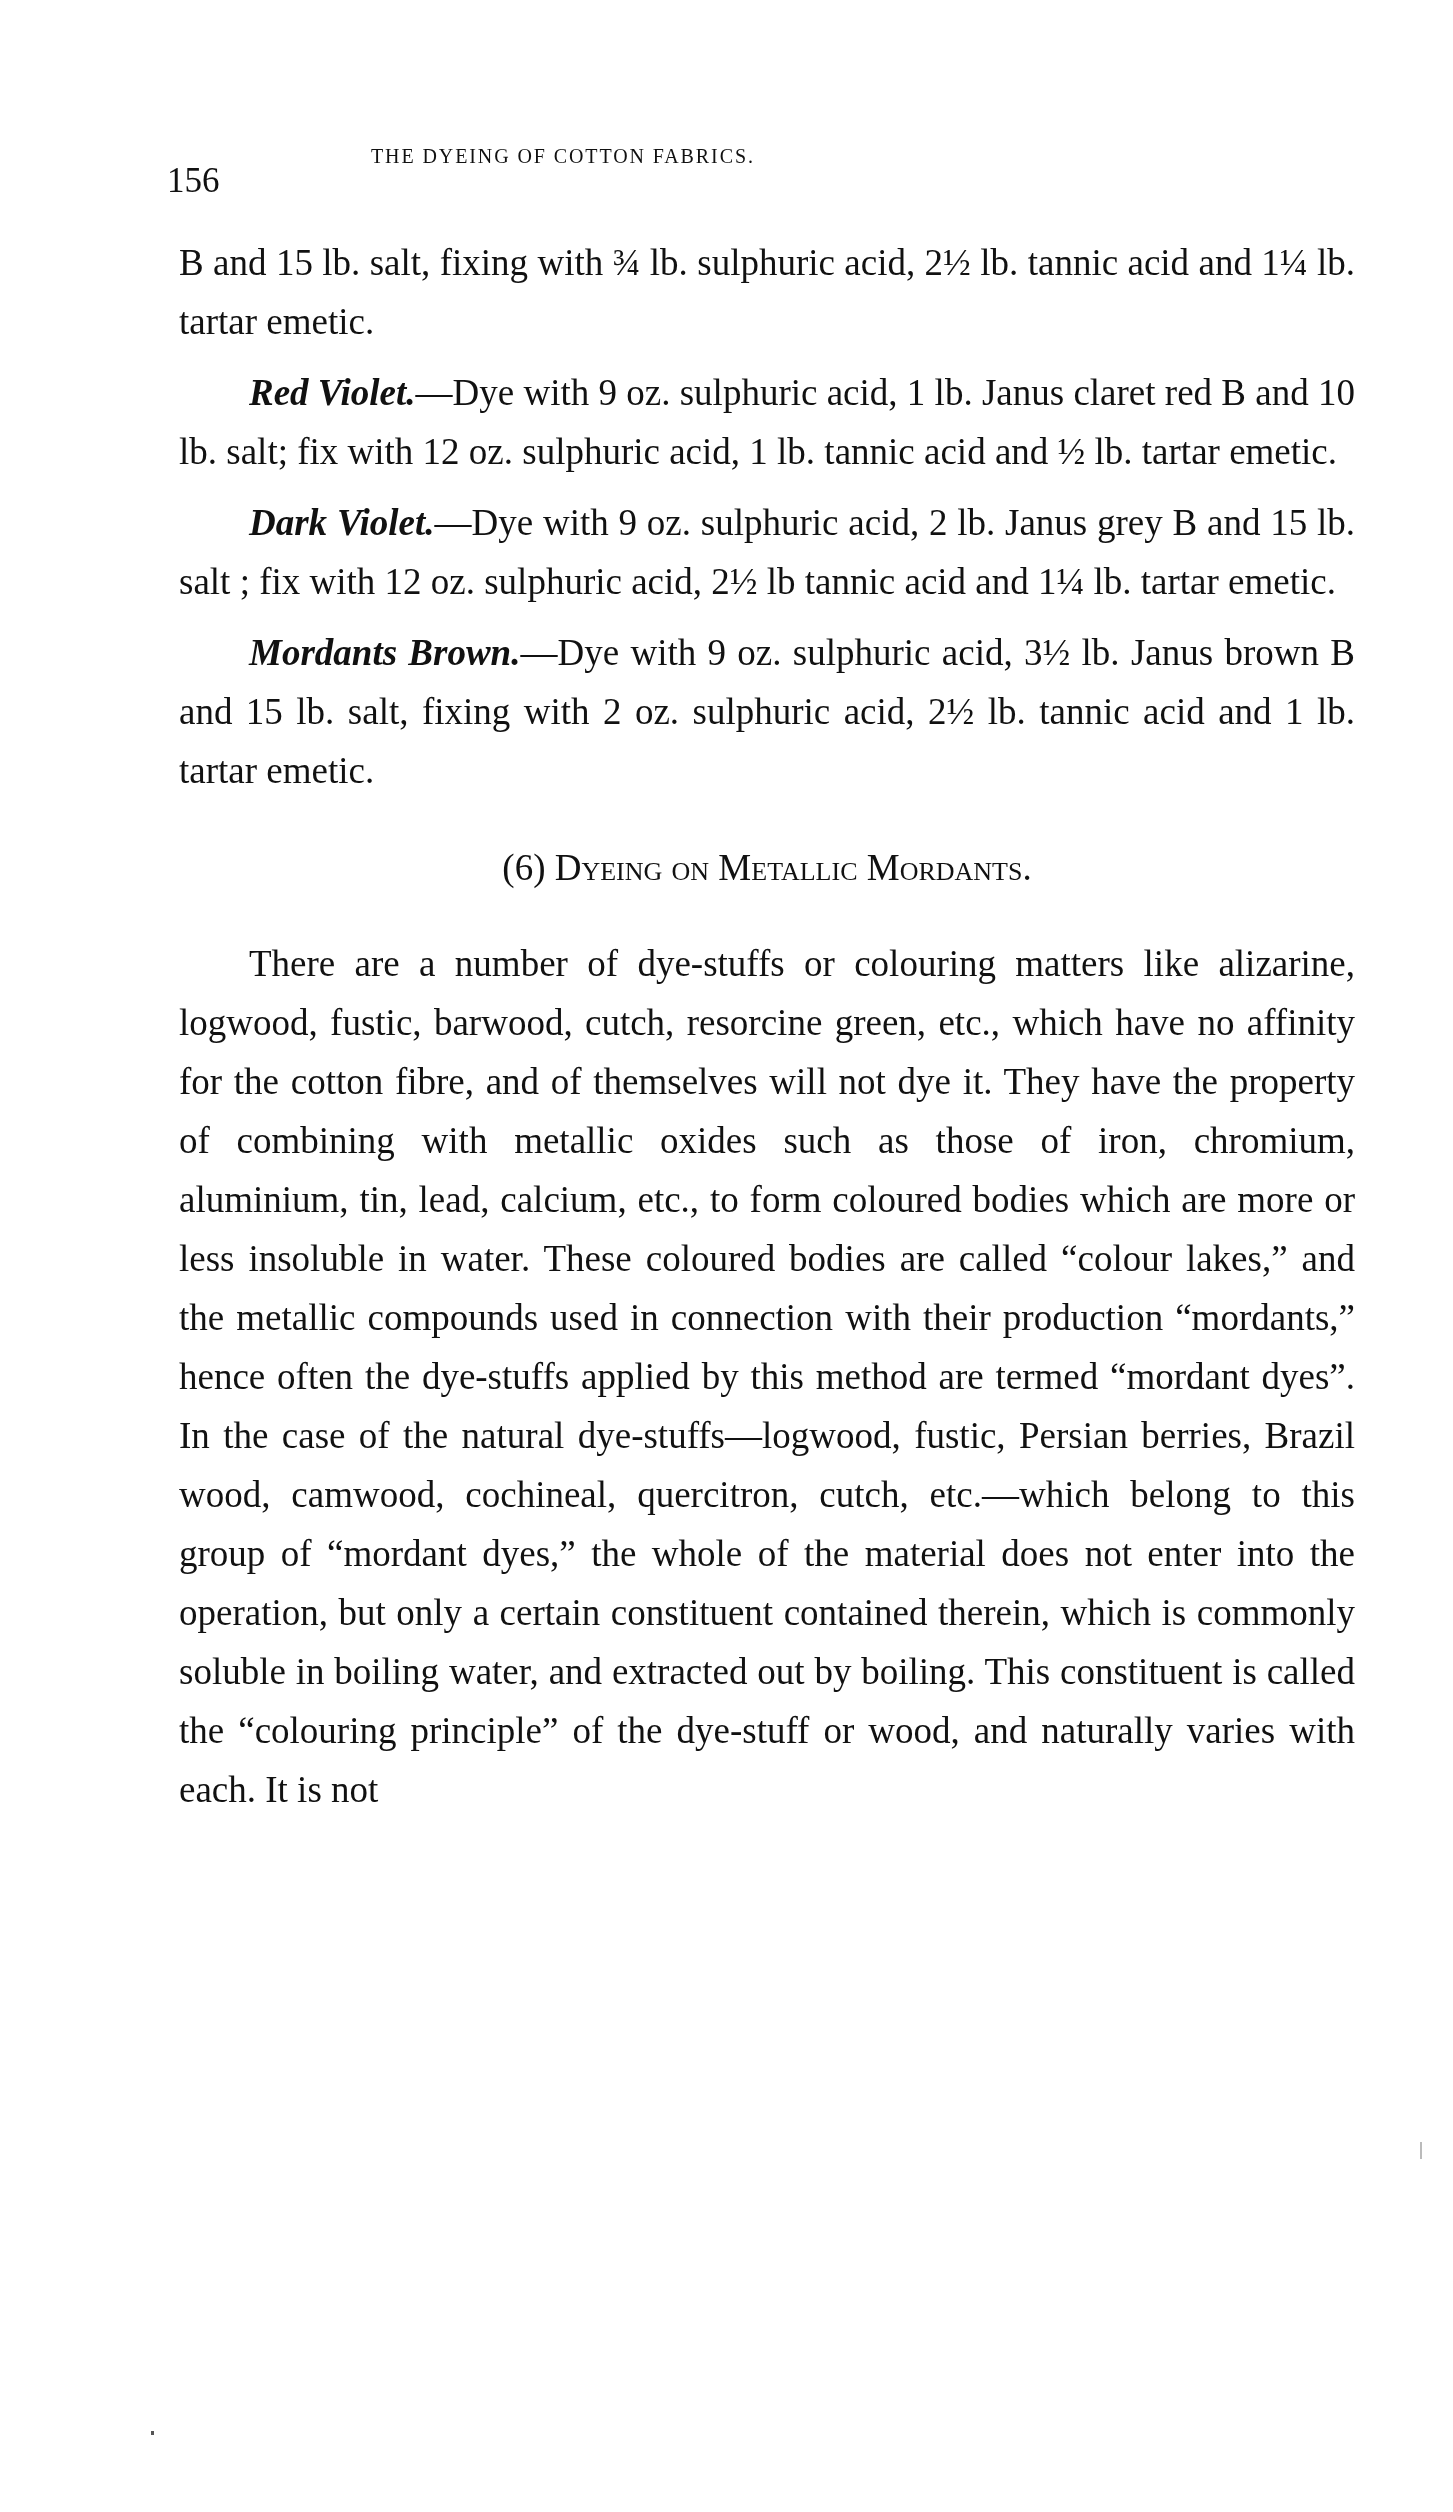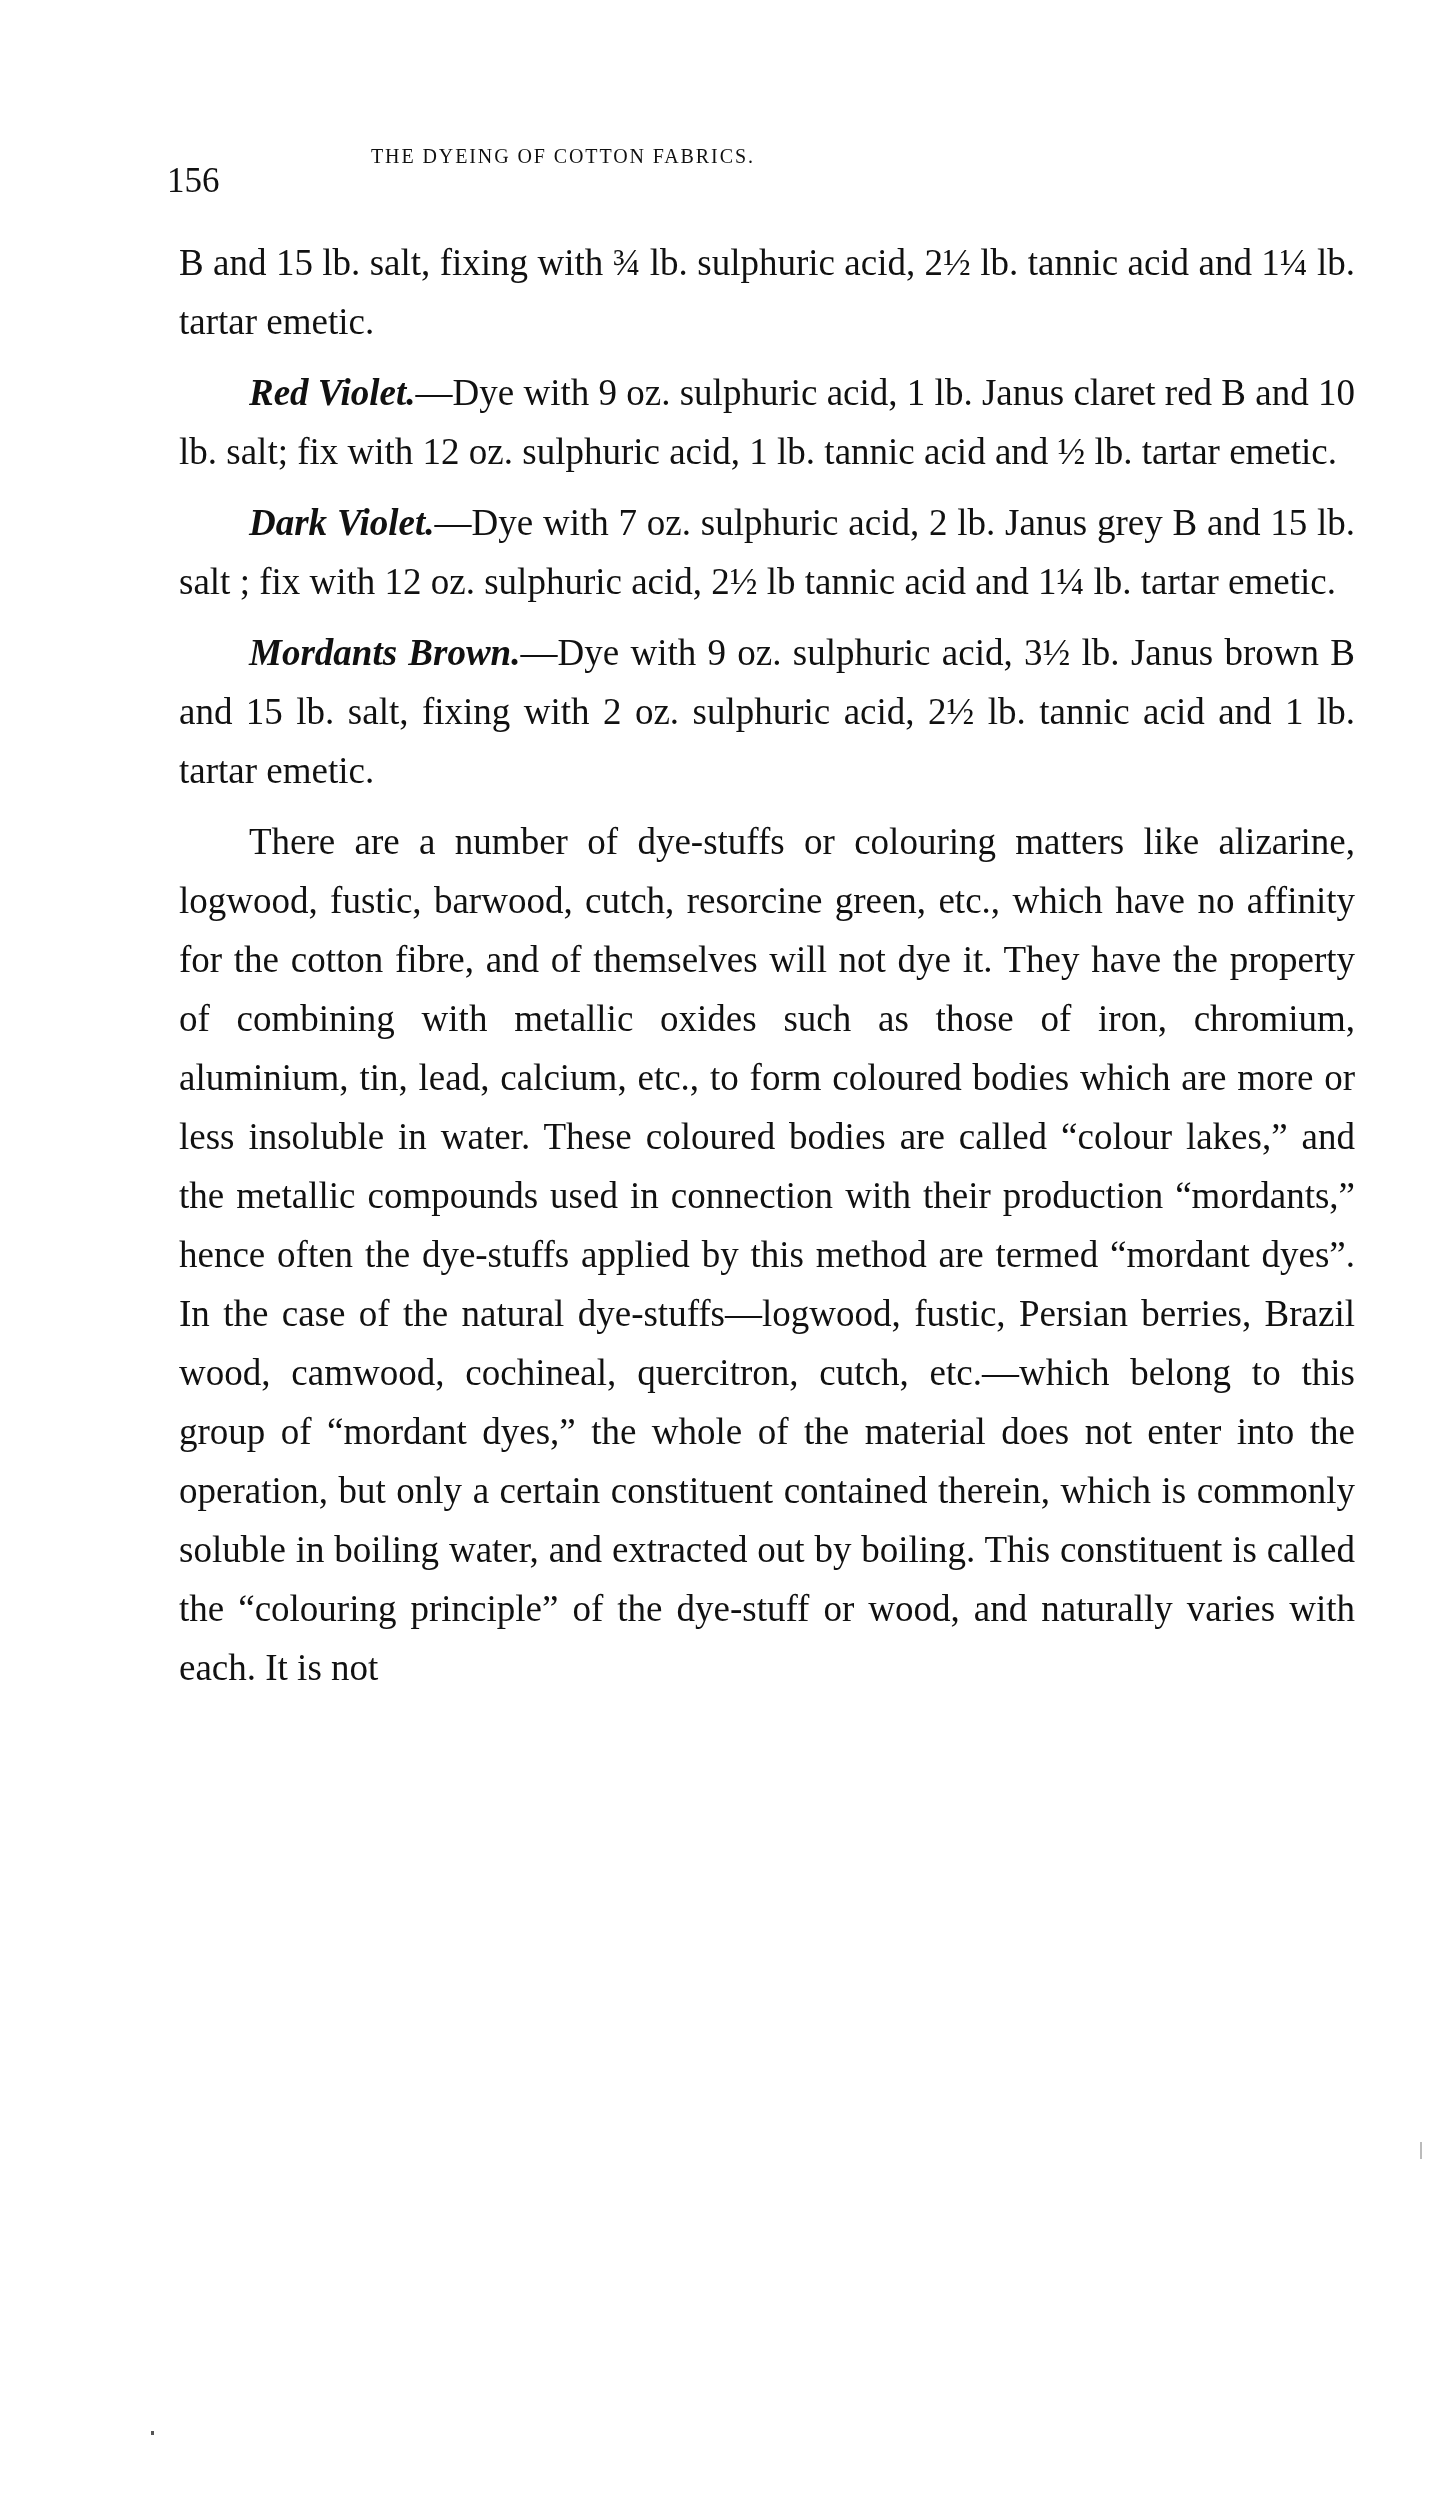--- a/index.html
+++ b/index.html
@@ -22,23 +22,27 @@
 
 <div class="page">
   <div class="running-head">
     <span class="page-number">156</span>
     <span class="running-title">THE DYEING OF COTTON FABRICS.</span>
   </div>
 
   <div class="body">
     <p class="para"><span>B and 15 lb. salt, fixing with ¾ lb. sulphuric acid, 2½ lb. tannic acid and 1¼ lb. tartar emetic.</span></p>
     <p class="para indent"><i>Red Violet.</i><span>—Dye with 9 oz. sulphuric acid, 1 lb. Janus claret red B and 10 lb. salt; fix with 12 oz. sulphuric acid, 1 lb. tannic acid and ½ lb. tartar emetic.</span></p>
-    <p class="para indent"><i>Dark Violet.</i><span>—Dye with 7 oz. sulphuric acid, 2 lb. Janus grey B and 15 lb. salt ; fix with 12 oz. sulphuric acid, 2½ lb tannic acid and 1¼ lb. tartar emetic.</span></p>
+    <p class="para indent"><i>Dark Violet.</i><span>—Dye with 9 oz. sulphuric acid, 2 lb. Janus grey B and 15 lb. salt ; fix with 12 oz. sulphuric acid, 2½ lb tannic acid and 1¼ lb. tartar emetic.</span></p>
     <p class="para indent"><i>Mordants Brown.</i><span>—Dye with 9 oz. sulphuric acid, 3½ lb. Janus brown B and 15 lb. salt, fixing with 2 oz. sulphuric acid, 2½ lb. tannic acid and 1 lb. tartar emetic.</span></p>
 
+    <div class="heading">
+      <span>(6)</span>
+      <span class="sc">Dyeing on Metallic Mordants.</span>
+    </div>
 
     <p class="para indent"><span>There are a number of dye-stuffs or colouring matters like alizarine, logwood, fustic, barwood, cutch, resorcine green, etc., which have no affinity for the cotton fibre, and of themselves will not dye it.  They have the property of combining with metallic oxides such as those of iron, chromium, aluminium, tin, lead, calcium, etc., to form coloured bodies which are more or less insoluble in water.  These coloured bodies are called “colour lakes,” and the metallic compounds used in connection with their production “mordants,” hence often the dye-stuffs applied by this method are termed “mordant dyes”.  In the case of the natural dye-stuffs—logwood, fustic, Persian berries, Brazil wood, camwood, cochineal, quercitron, cutch, etc.—which belong to this group of “mordant dyes,” the whole of the material does not enter into the operation, but only a certain constituent contained therein, which is commonly soluble in boiling water, and extracted out by boiling.  This constituent is called the “colouring principle” of the dye-stuff or wood, and naturally varies with each.  It is not</span></p>
   </div>
 </div>
 
 <div class="stray" style="left:1420px;top:2142px;width:1.9px;height:17.4px;background:#bbb;"></div>
 <div class="stray" style="left:151px;top:2431px;width:2.9px;height:3.9px;"></div>
 
 
 </body></html>

